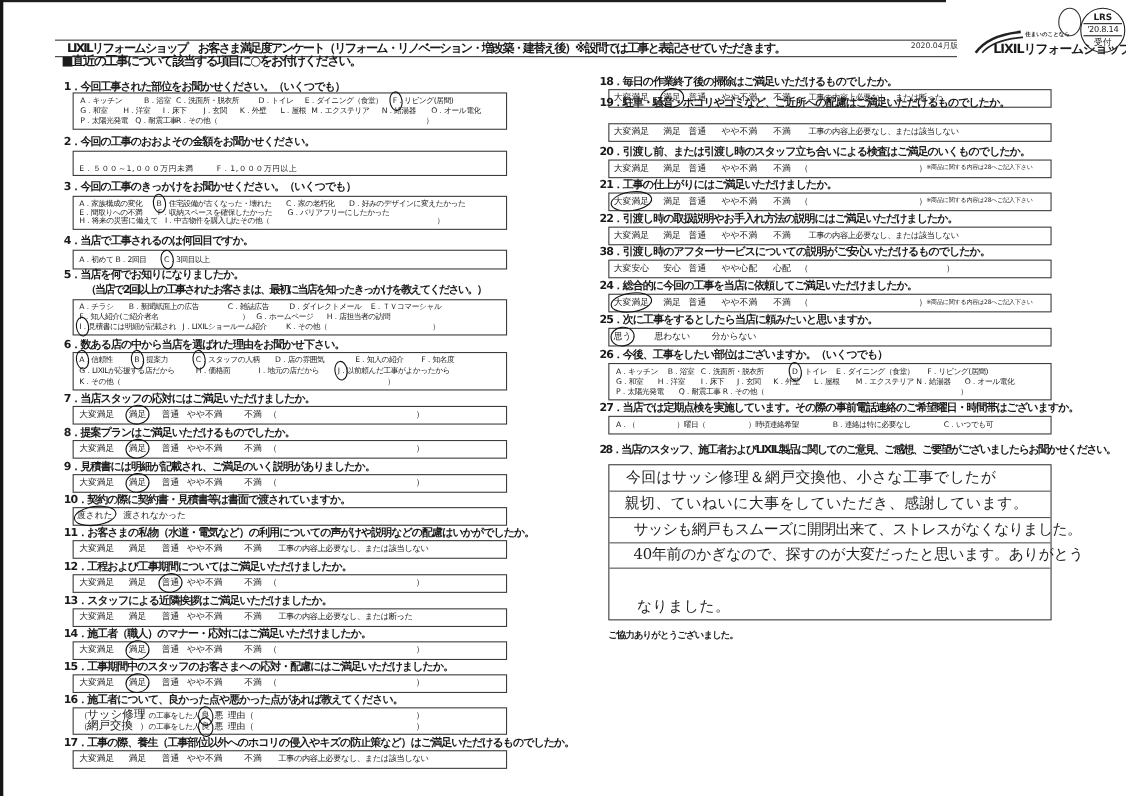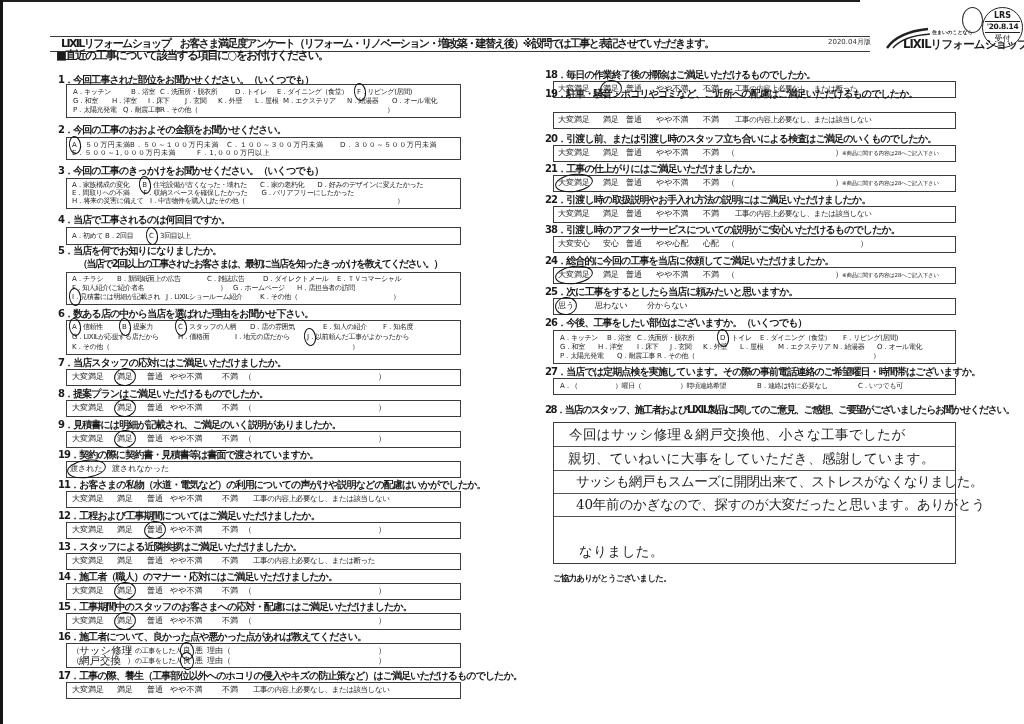--- a/index.html
+++ b/index.html
@@ -9,21 +9,21 @@
 .scan-top{left:0;top:0;width:860px;height:2px;background:#1e1e1e}
 .scan-left{left:0;top:0;width:3px;height:724px;background:#151515}
 .hline{left:50px;width:820px;height:1px;background:#3a3a3a}
 .title{left:61px;top:37px;font-size:11px;font-weight:bold;line-height:14px;letter-spacing:-1.6px;white-space:nowrap}
 .edition{left:828px;top:38px;font-size:7px;line-height:9px;white-space:nowrap;color:#333}
 .instr{left:56px;top:48px;font-size:11.5px;font-weight:bold;line-height:14px;letter-spacing:-1.5px;white-space:nowrap}
 .logo-name{left:903px;top:37px;font-size:11.5px;font-weight:bold;line-height:14px;letter-spacing:-0.9px;white-space:nowrap}
 .logo-tag{left:932px;top:29px;font-size:5px;line-height:6px;white-space:nowrap;font-weight:bold}
 .stamp{left:982px;top:7px;width:41px;height:41px;border:1.5px solid #222;border-radius:50%}
 .stamp .s-org{position:absolute;left:0;right:0;top:3px;text-align:center;font-size:8px;font-weight:bold;line-height:9px}
-.stamp .s-date{position:absolute;left:2px;right:2px;top:13px;height:12px;border-top:1.2px solid #222;border-bottom:1.2px solid #222;text-align:center;font-size:7.5px;font-weight:bold;line-height:10px;letter-spacing:-0.3px}
+.stamp .s-date{position:absolute;left:2px;right:2px;top:13px;height:12px;border-top:1.2px solid #222;border-bottom:1.2px solid #222;text-align:center;font-size:7.5px;font-weight:normal;line-height:10px;letter-spacing:-0.3px}
 .stamp .s-lbl{position:absolute;left:0;right:0;top:26px;text-align:center;font-size:8px;line-height:9px}
 .hcirc{left:962px;top:7px;width:21px;height:26px;border:1.2px solid #333;border-radius:50%}
 .lbl{position:absolute;font-size:10px;font-weight:bold;line-height:12px;letter-spacing:-0.9px;white-space:nowrap}
 .lbl.l{left:58px}.lbl.r{left:545px}
 .sub{position:absolute;left:78px;font-size:10px;font-weight:bold;line-height:12px;letter-spacing:-1.6px;white-space:nowrap}
 .box{position:absolute;border:1px solid #3c3c3c;background:#fff}
 .box.L{left:66px;width:395px}
 .box.R{left:553px;width:403px}
 .box.s{height:17px}
 .ln{position:absolute;left:0;right:0;height:10px}
@@ -94,26 +94,20 @@
   <div class="ln" style="top:20px">
     <span class="o cl" style="left:6px">P．太陽光発電</span>
     <span class="o cl" style="left:56px">Q．耐震工事</span>
     <span class="o cl" style="left:93px">R．その他（</span>
     <span class="o" style="left:320px">）</span>
   </div>
 </div>
 
 <div class="lbl l" style="top:124px">2．今回の工事のおおよその金額をお聞かせください。</div>
 <div class="box L" style="top:137px;height:23px">
-  <div class="ln" style="top:2px">
-    <span class="o wide cl circled" style="left:5px">A．５０万円未満</span>
-    <span class="o wide cl" style="left:63px">B．５０～１００万円未満</span>
-    <span class="o wide cl" style="left:160px">C．１００～３００万円未満</span>
-    <span class="o wide cl" style="left:273px">D．３００～５００万円未満</span>
-  </div>
   <div class="ln" style="top:10px">
     <span class="o wide cl" style="left:5px">E．５００～1,０００万円未満</span>
     <span class="o wide cl" style="left:130px">F．1,０００万円以上</span>
   </div>
 </div>
 
 <div class="lbl l" style="top:165px">3．今回の工事のきっかけをお聞かせください。（いくつでも）</div>
 <div class="box L" style="top:178px;height:31px">
   <div class="ln flow" style="top:1px;gap:13px">
     <span class="o cl">A．家族構成の変化</span>
@@ -221,21 +215,21 @@
     <span class="rt p1">大変満足</span>
     <span class="rt p2 circled">満足</span>
     <span class="rt p3">普通</span>
     <span class="rt p4">やや不満</span>
     <span class="rt p5">不満</span>
     <span class="rt po">（</span>
     <span class="rt pc">）</span>
   </div>
 </div>
 
-<div class="lbl l" style="top:449px">19．契約の際に契約書・見積書等は書面で渡されていますか。</div>
+<div class="lbl l" style="top:449px">10．契約の際に契約書・見積書等は書面で渡されていますか。</div>
 <div class="box L s" style="top:461px">
   <div class="ln">
     <span class="rt circled" style="left:3px">渡された</span>
     <span class="rt" style="left:45px">渡されなかった</span>
   </div>
 </div>
 
 <div class="lbl l" style="top:479px">11．お客さまの私物（水道・電気など）の利用についての声がけや説明などの配慮はいかがでしたか。</div>
 <div class="box L s" style="top:491px">
   <div class="ln">

